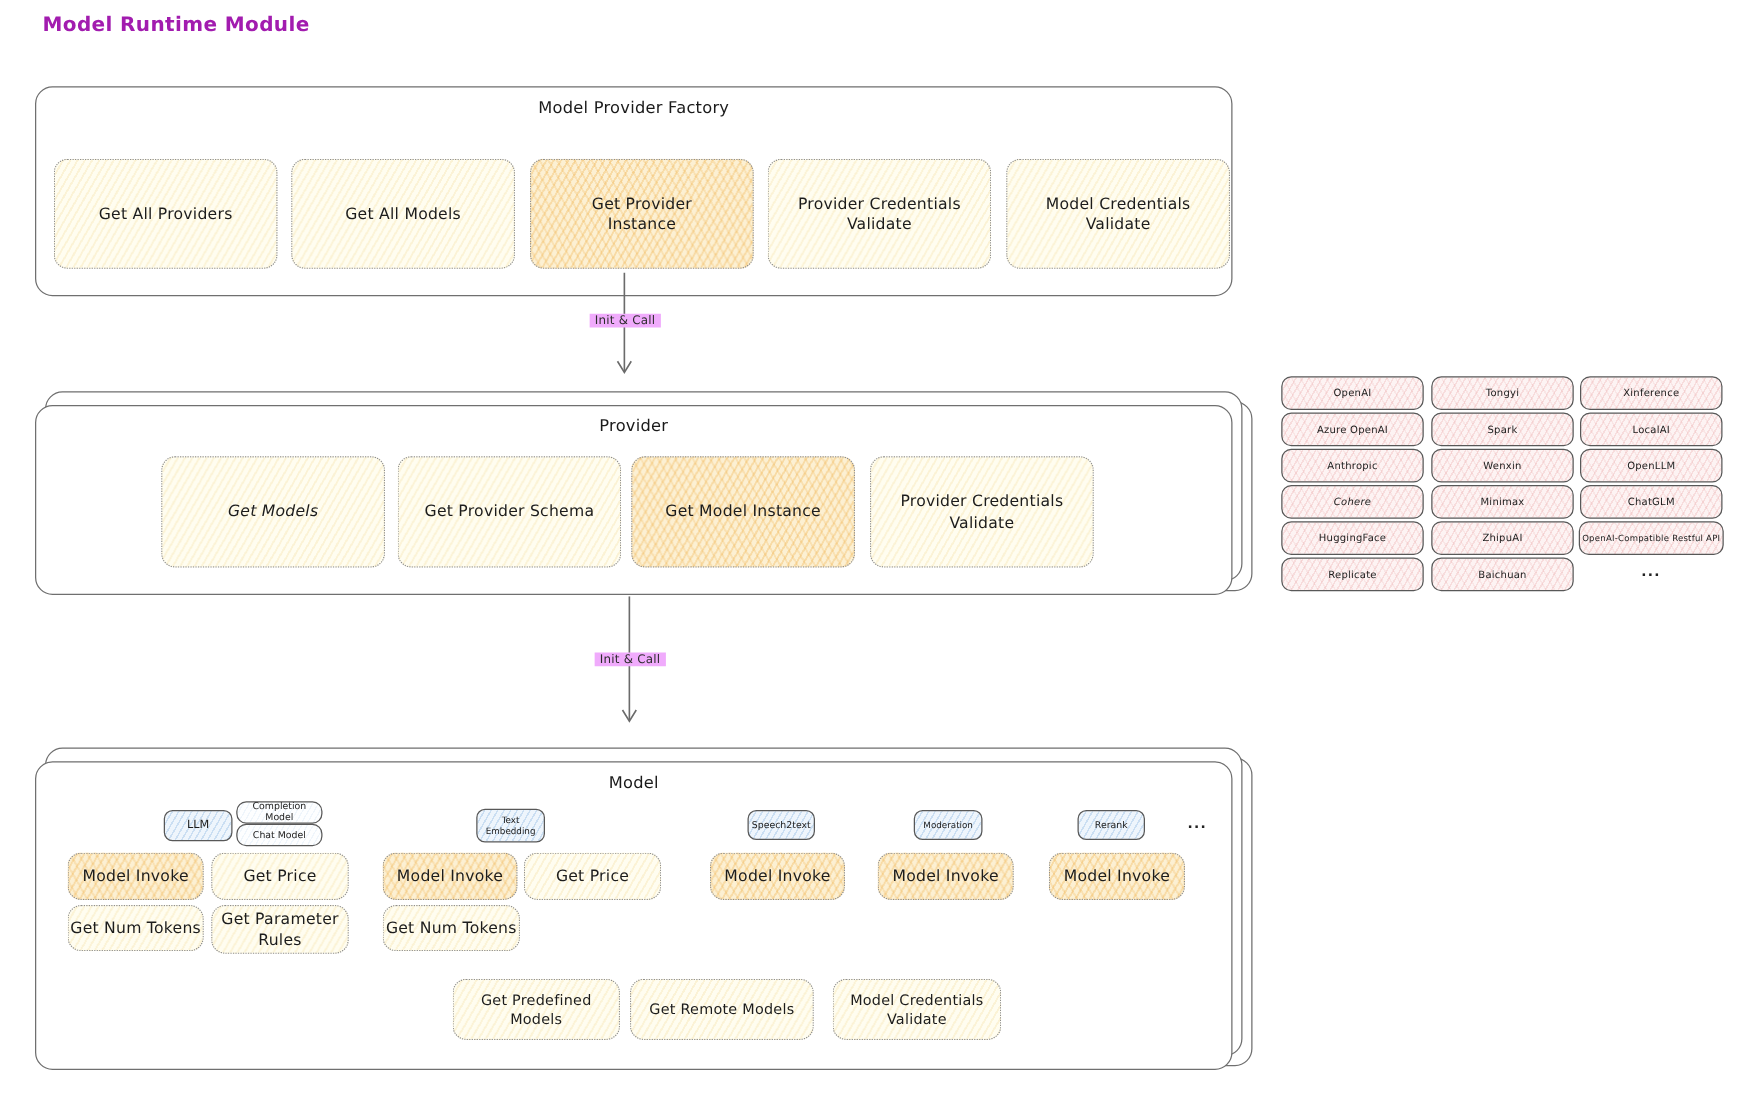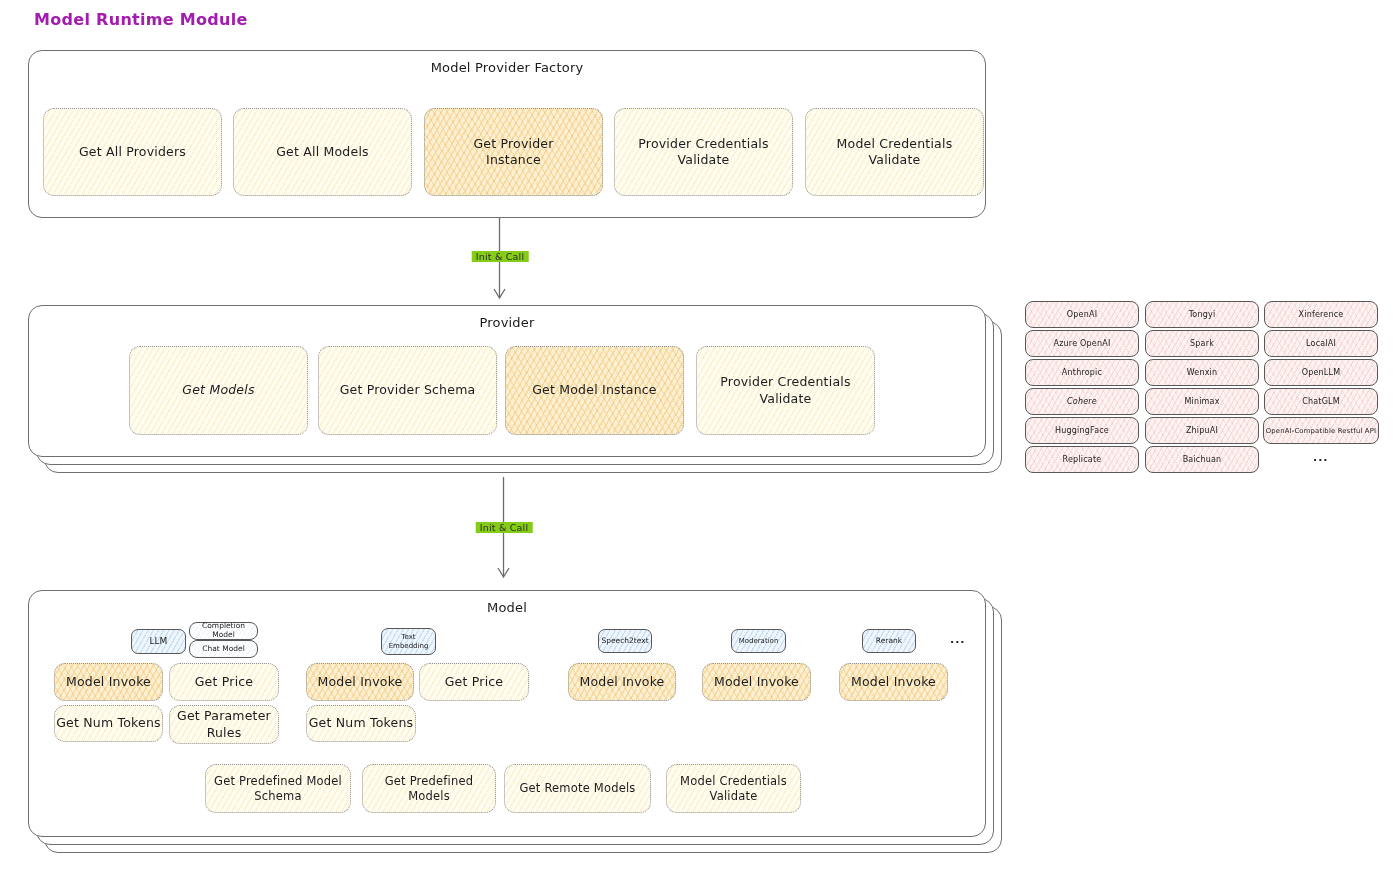--- a/index.html
+++ b/index.html
@@ -8,21 +8,21 @@
     font-family:"DejaVu Sans", sans-serif;color:#1c1c1c;overflow:hidden;
   }
   .page-title{
     position:absolute;left:34px;top:10px;font-size:16px;font-weight:bold;
     letter-spacing:.3px;color:#a21caf;
   }
   .container{
     position:absolute;background:#fff;border:1.4px solid #6f6f6f;border-radius:14px;
   }
   .echo{z-index:0;}
-  .main-layer{z-index:2;}
+  .main-layer{z-index:2;margin-top:19px;}
   .section-title{
     position:absolute;top:9px;left:0;width:100%;text-align:center;
     font-size:13px;color:#1a1a1a;letter-spacing:.2px;
   }
   .bx{
     position:absolute;display:flex;align-items:center;justify-content:center;
     text-align:center;line-height:1.3;white-space:pre-line;letter-spacing:.2px;
   }
   .dotted{border:1.5px dotted #8f8f8f;border-radius:11px;}
   .yellow{
@@ -53,21 +53,21 @@
     background-color:#eef5fc;
     background-image:repeating-linear-gradient(120deg, rgba(120,170,220,.30) 0 1.2px, transparent 1.2px 4.5px);
   }
   .chip-white{
     background-color:#fdfeff;border-width:1px;border-radius:8px;
     background-image:repeating-linear-gradient(120deg, rgba(120,170,220,.10) 0 1px, transparent 1px 4px);
   }
   .dots{position:absolute;font-size:11px;font-weight:bold;color:#222;letter-spacing:1px;}
   .arrow{position:absolute;z-index:3;}
   .arrow-label{
-    position:absolute;transform:translateX(-50%);background:#84cc16;padding:0 4px;
+    position:absolute;transform:translateX(-50%);background:#f0abfc;padding:0 4px;
     font-size:9.5px;color:#2b2b2b;z-index:4;letter-spacing:.2px;text-align:right;
   }
 </style>
 </head>
 <body>
 
 <div class="canvas">
 
   <div class="page-title">Model Runtime Module</div>
 
@@ -151,22 +151,20 @@
 Rules</div>
 
     <div class="bx dotted orange fn" style="left:277px;top:72px;width:106px;height:36px;">Model Invoke</div>
     <div class="bx dotted yellow fn" style="left:390px;top:72px;width:108px;height:36px;">Get Price</div>
     <div class="bx dotted yellow fn" style="left:277px;top:114px;width:108px;height:35px;">Get Num Tokens</div>
 
     <div class="bx dotted orange fn" style="left:539px;top:72px;width:106px;height:36px;">Model Invoke</div>
     <div class="bx dotted orange fn" style="left:673px;top:72px;width:107px;height:36px;">Model Invoke</div>
     <div class="bx dotted orange fn" style="left:810px;top:72px;width:107px;height:36px;">Model Invoke</div>
 
-    <div class="bx dotted yellow" style="left:176px;top:173px;width:144px;height:47px;font-size:11.5px;">Get Predefined Model
-Schema</div>
     <div class="bx dotted yellow" style="left:333px;top:173px;width:132px;height:47px;font-size:11.5px;">Get Predefined
 Models</div>
     <div class="bx dotted yellow" style="left:475px;top:173px;width:145px;height:47px;font-size:11.5px;">Get Remote Models</div>
     <div class="bx dotted yellow" style="left:637px;top:173px;width:133px;height:47px;font-size:11.5px;">Model Credentials
 Validate</div>
   </div>
 
 </div>
 
 </body></html>

